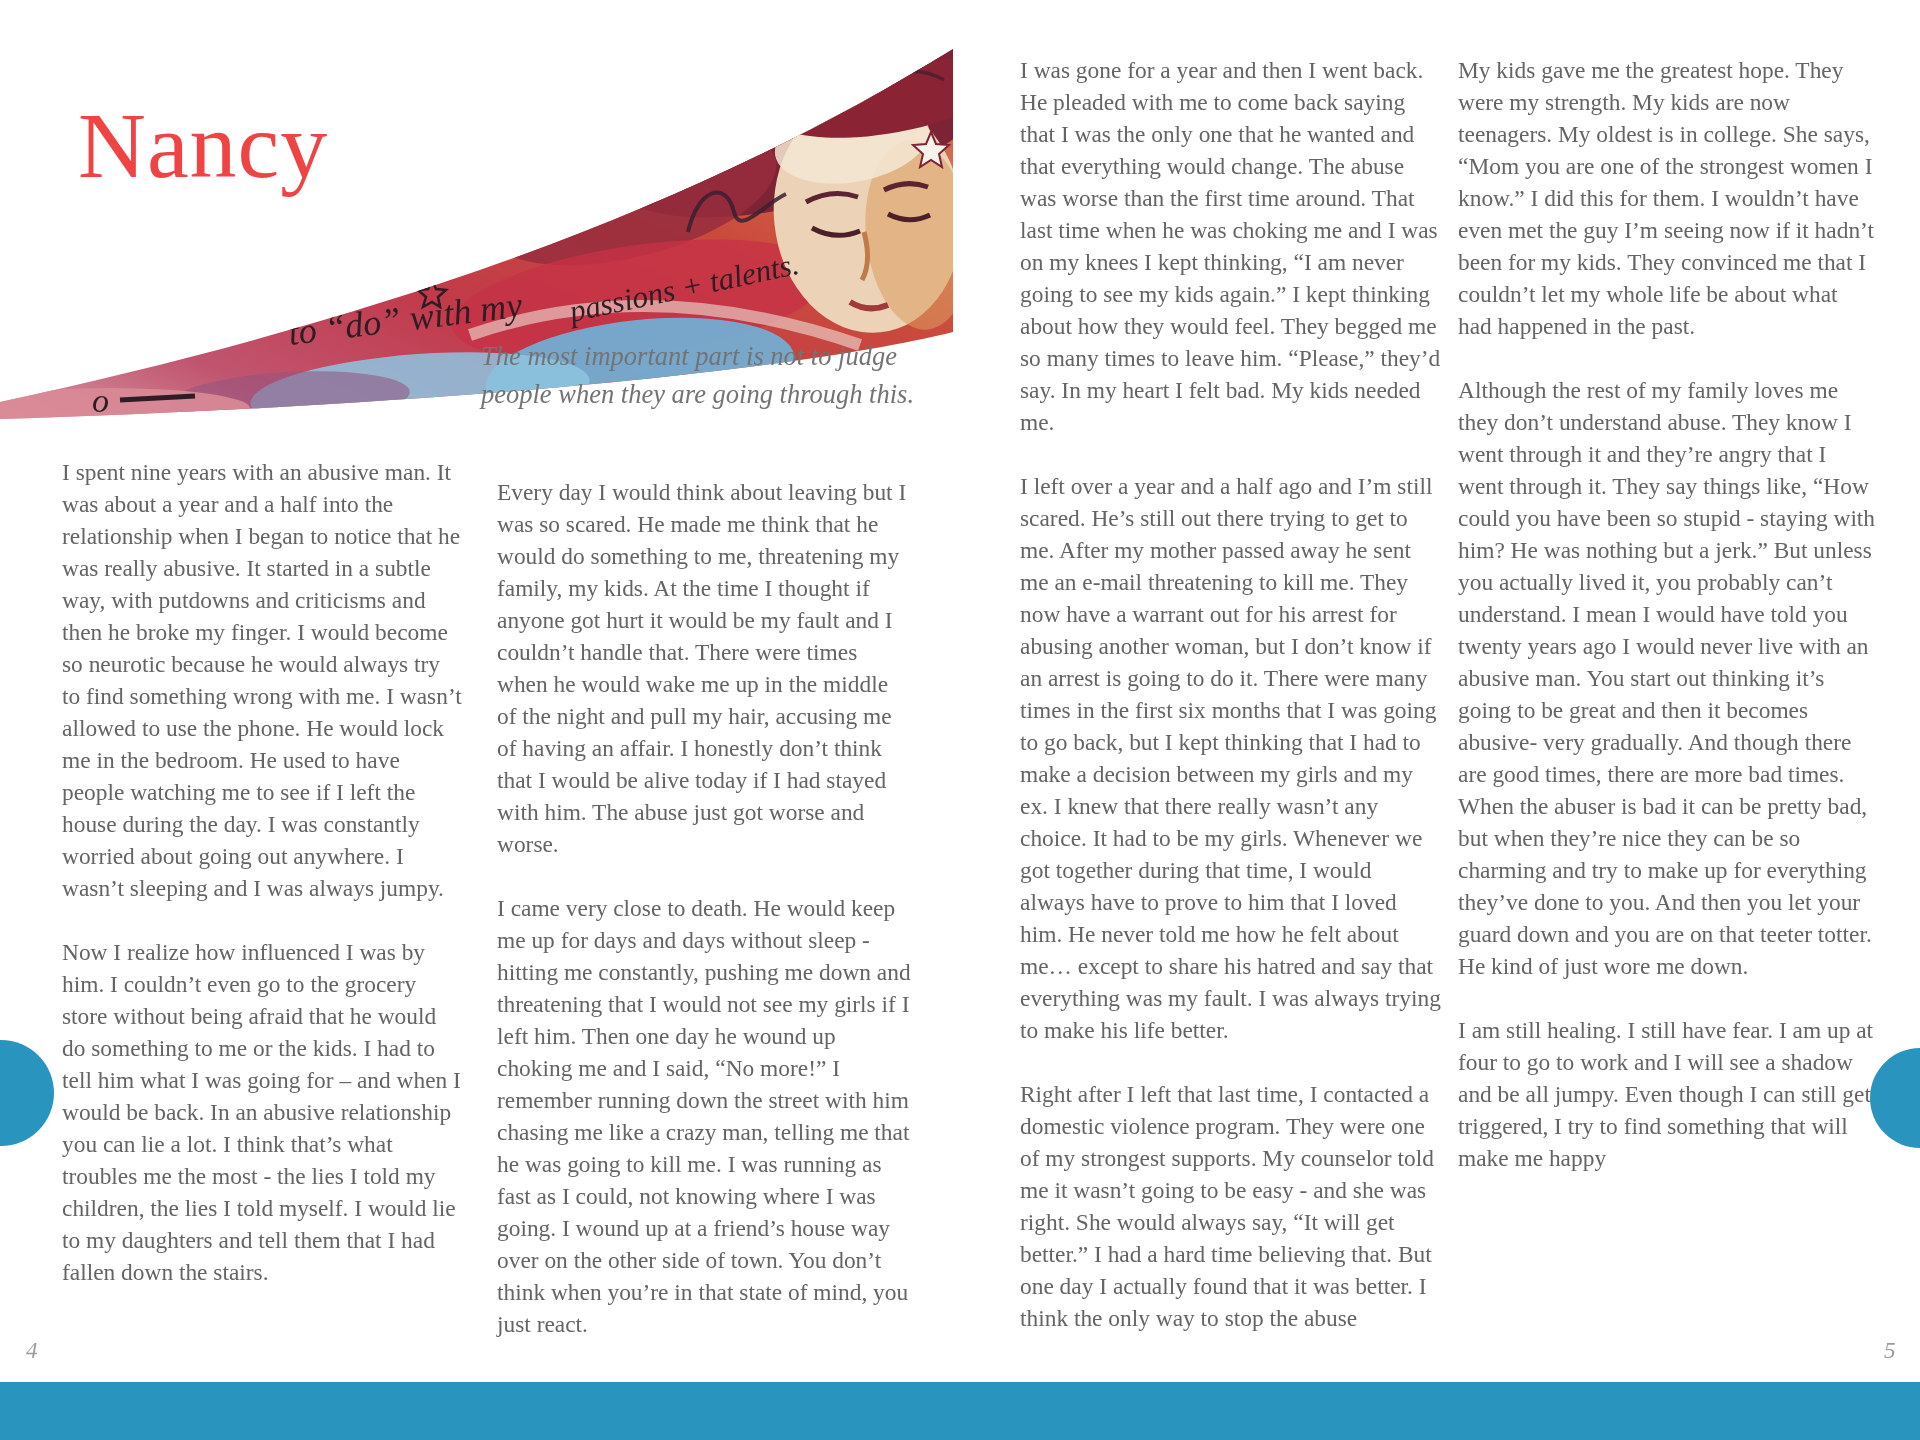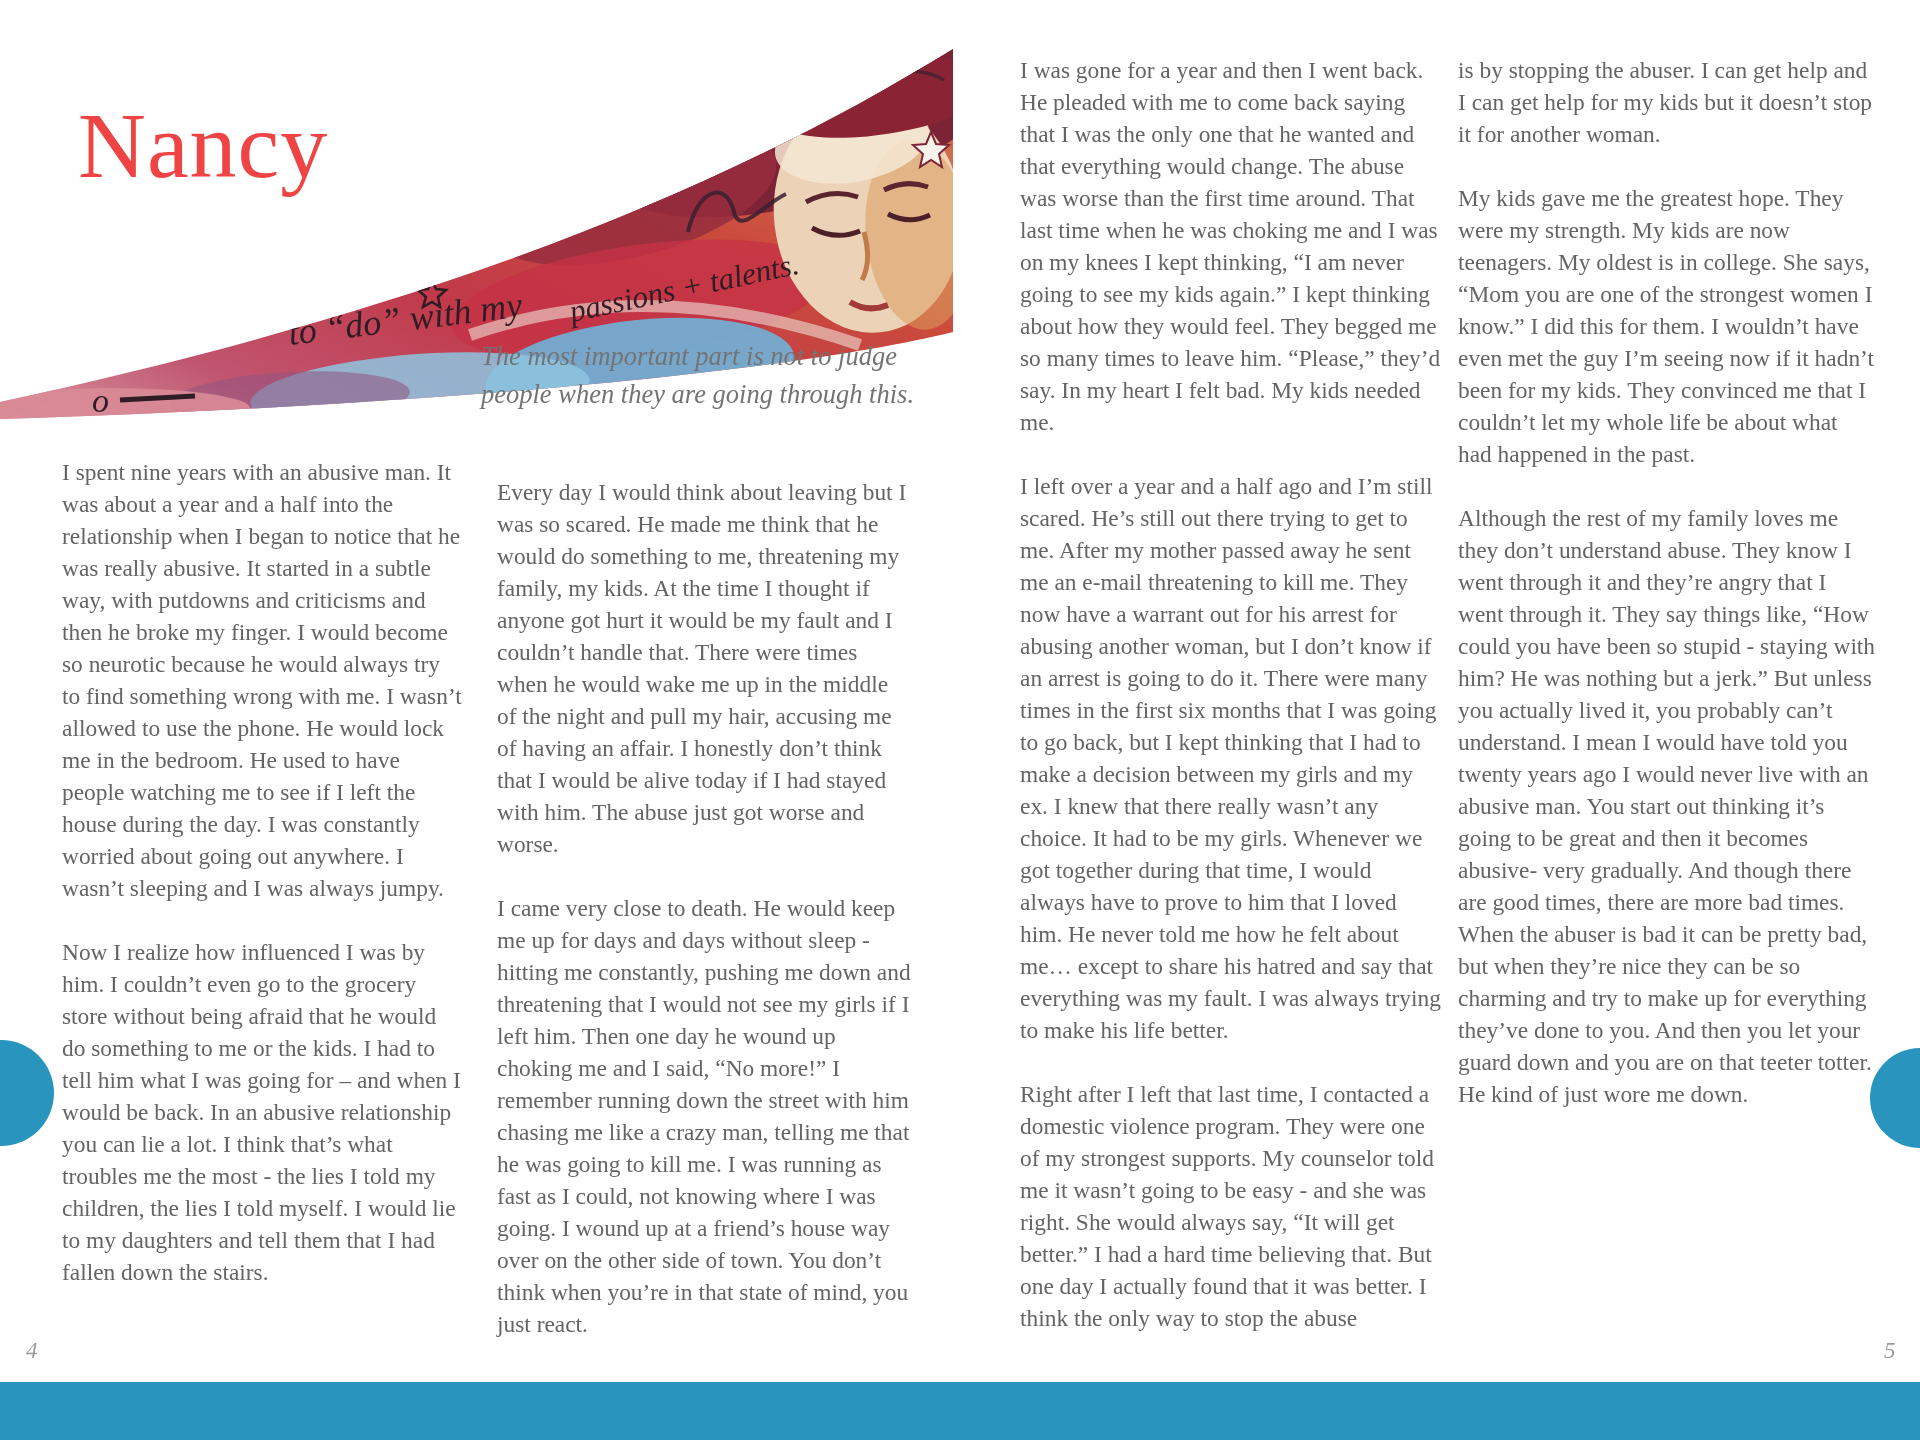--- a/index.html
+++ b/index.html
@@ -94,23 +94,23 @@
     <p>I came very close to death. He would keep me up for days and days without sleep -hitting me constantly, pushing me down and threatening that I would not see my girls if I left him. Then one day he wound up choking me and I said, “No more!” I remember running down the street with him chasing me like a crazy man, telling me that he was going to kill me. I was running as fast as I could, not knowing where I was going. I wound up at a friend’s house way over on the other side of town. You don’t think when you’re in that state of mind, you just react.</p>
   </div>
 
   <div class="col" id="col3">
     <p>I was gone for a year and then I went back. He pleaded with me to come back saying that I was the only one that he wanted and that everything would change. The abuse was worse than the first time around. That last time when he was choking me and I was on my knees I kept thinking, “I am never going to see my kids again.” I kept thinking about how they would feel. They begged me so many times to leave him. “Please,” they’d say. In my heart I felt bad. My kids needed me.</p>
     <p>I left over a year and a half ago and I’m still scared. He’s still out there trying to get to me. After my mother passed away he sent me an e-mail threatening to kill me. They now have a warrant out for his arrest for abusing another woman, but I don’t know if an arrest is going to do it. There were many times in the first six months that I was going to go back, but I kept thinking that I had to make a decision between my girls and my ex. I knew that there really wasn’t any choice. It had to be my girls. Whenever we got together during that time, I would always have to prove to him that I loved him. He never told me how he felt about me… except to share his hatred and say that everything was my fault. I was always trying to make his life better.</p>
     <p>Right after I left that last time, I contacted a domestic violence program. They were one of my strongest supports. My counselor told me it wasn’t going to be easy - and she was right. She would always say, “It will get better.” I had a hard time believing that. But one day I actually found that it was better. I think the only way to stop the abuse</p>
   </div>
 
   <div class="col" id="col4">
-    <p>is by stopping the abuser. I can get help and I can get help for my kids but it doesn’t stop it for another woman.</p>
     <p>My kids gave me the greatest hope. They were my strength. My kids are now teenagers. My oldest is in college. She says, “Mom you are one of the strongest women I know.” I did this for them. I wouldn’t have even met the guy I’m seeing now if it hadn’t been for my kids. They convinced me that I couldn’t let my whole life be about what had happened in the past.</p>
     <p>Although the rest of my family loves me they don’t understand abuse. They know I went through it and they’re angry that I went through it. They say things like, “How could you have been so stupid - staying with him? He was nothing but a jerk.” But unless you actually lived it, you probably can’t understand. I mean I would have told you twenty years ago I would never live with an abusive man. You start out thinking it’s going to be great and then it becomes abusive- very gradually. And though there are good times, there are more bad times. When the abuser is bad it can be pretty bad, but when they’re nice they can be so charming and try to make up for everything they’ve done to you. And then you let your guard down and you are on that teeter totter. He kind of just wore me down.</p>
+    <p>I am still healing. I still have fear. I am up at four to go to work and I will see a shadow and be all jumpy. Even though I can still get triggered, I try to find something that will make me happy</p>
   </div>
 
   <div class="pagenum" id="pn4">4</div>
   <div class="pagenum" id="pn5">5</div>
 
   <div class="edge-circle" id="circleL"></div>
   <div class="edge-circle" id="circleR"></div>
 
   <div class="footer-bar"></div>
 

